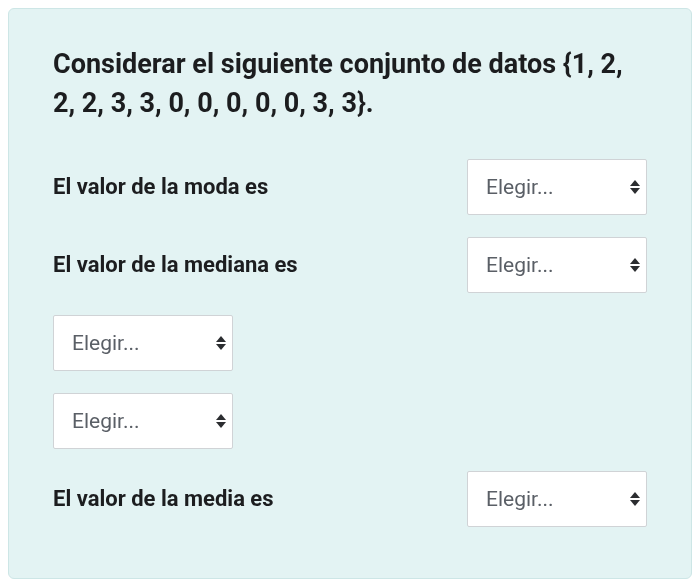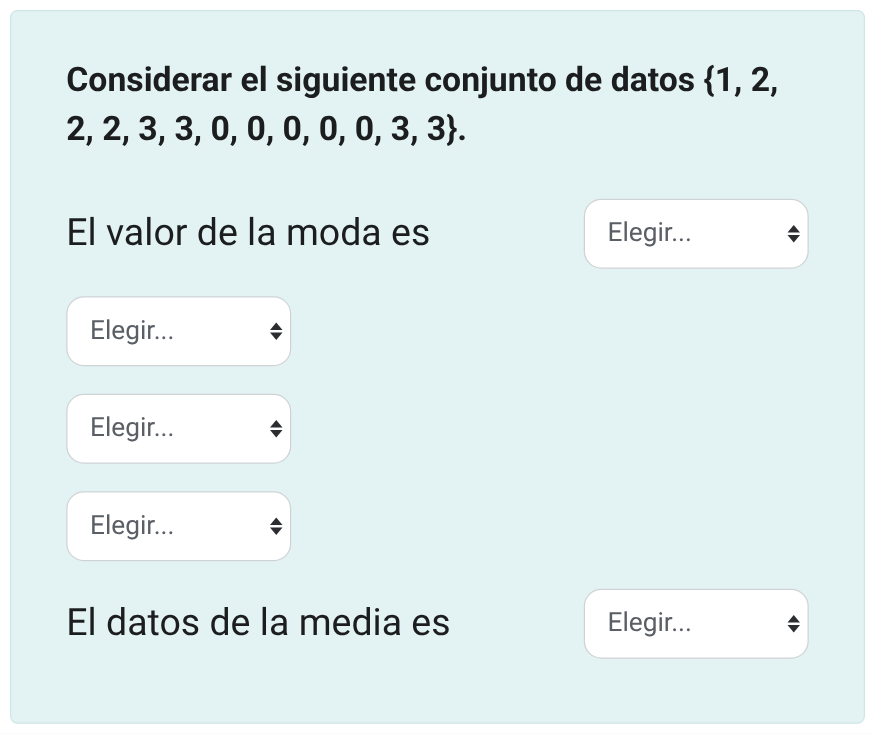--- a/index.html
+++ b/index.html
@@ -30,30 +30,30 @@
       margin-bottom: 36px;
     }
     .question-row {
       display: flex;
       align-items: center;
       justify-content: space-between;
       margin-bottom: 22px;
       gap: 20px;
     }
     .question-label {
-      font-size: 30px;
-      font-weight: 400;
+      font-size: 22px;
+      font-weight: 700;
       color: #1c1d1f;
       line-height: 1.35;
       flex: 1;
     }
     .select-box {
       background: #ffffff;
       border: 1px solid #d0d3d6;
-      border-radius: 14px;
+      border-radius: 2px;
       width: 180px;
       height: 56px;
       display: flex;
       align-items: center;
       justify-content: space-between;
       padding: 0 6px 0 18px;
       cursor: pointer;
       flex-shrink: 0;
     }
     .select-text {
@@ -98,20 +98,21 @@
     <div class="select-box">
       <span class="select-text">Elegir...</span>
       <span class="select-caret">
         <span class="caret-up"></span>
         <span class="caret-down"></span>
       </span>
     </div>
   </div>
 
   <div class="question-row">
+    <div class="question-label">El valor de la mediana es</div>
     <div class="select-box">
       <span class="select-text">Elegir...</span>
       <span class="select-caret">
         <span class="caret-up"></span>
         <span class="caret-down"></span>
       </span>
     </div>
   </div>
 
   <div class="question-row">
@@ -128,21 +129,21 @@
     <div class="select-box">
       <span class="select-text">Elegir...</span>
       <span class="select-caret">
         <span class="caret-up"></span>
         <span class="caret-down"></span>
       </span>
     </div>
   </div>
 
   <div class="question-row">
-    <div class="question-label">El datos de la media es</div>
+    <div class="question-label">El valor de la media es</div>
     <div class="select-box">
       <span class="select-text">Elegir...</span>
       <span class="select-caret">
         <span class="caret-up"></span>
         <span class="caret-down"></span>
       </span>
     </div>
   </div>
 
 </div>

